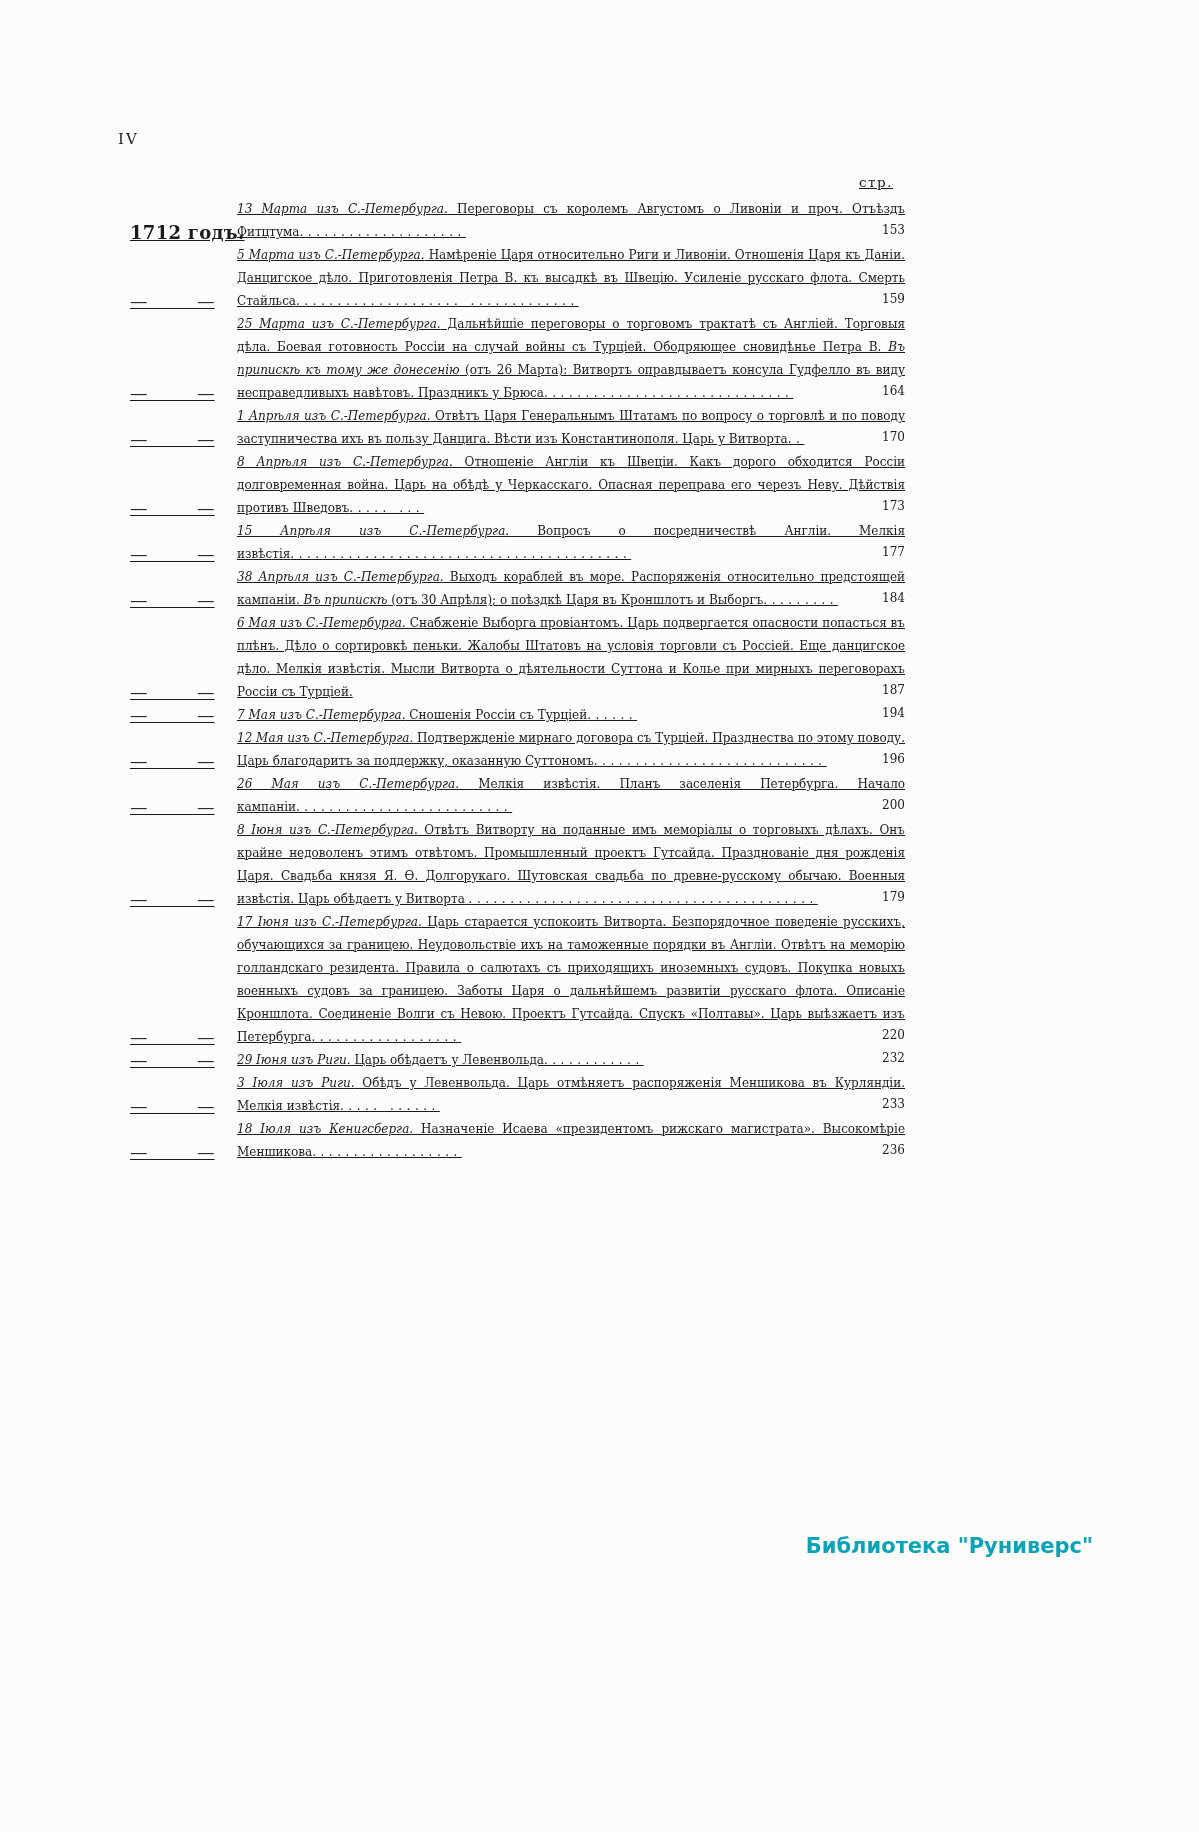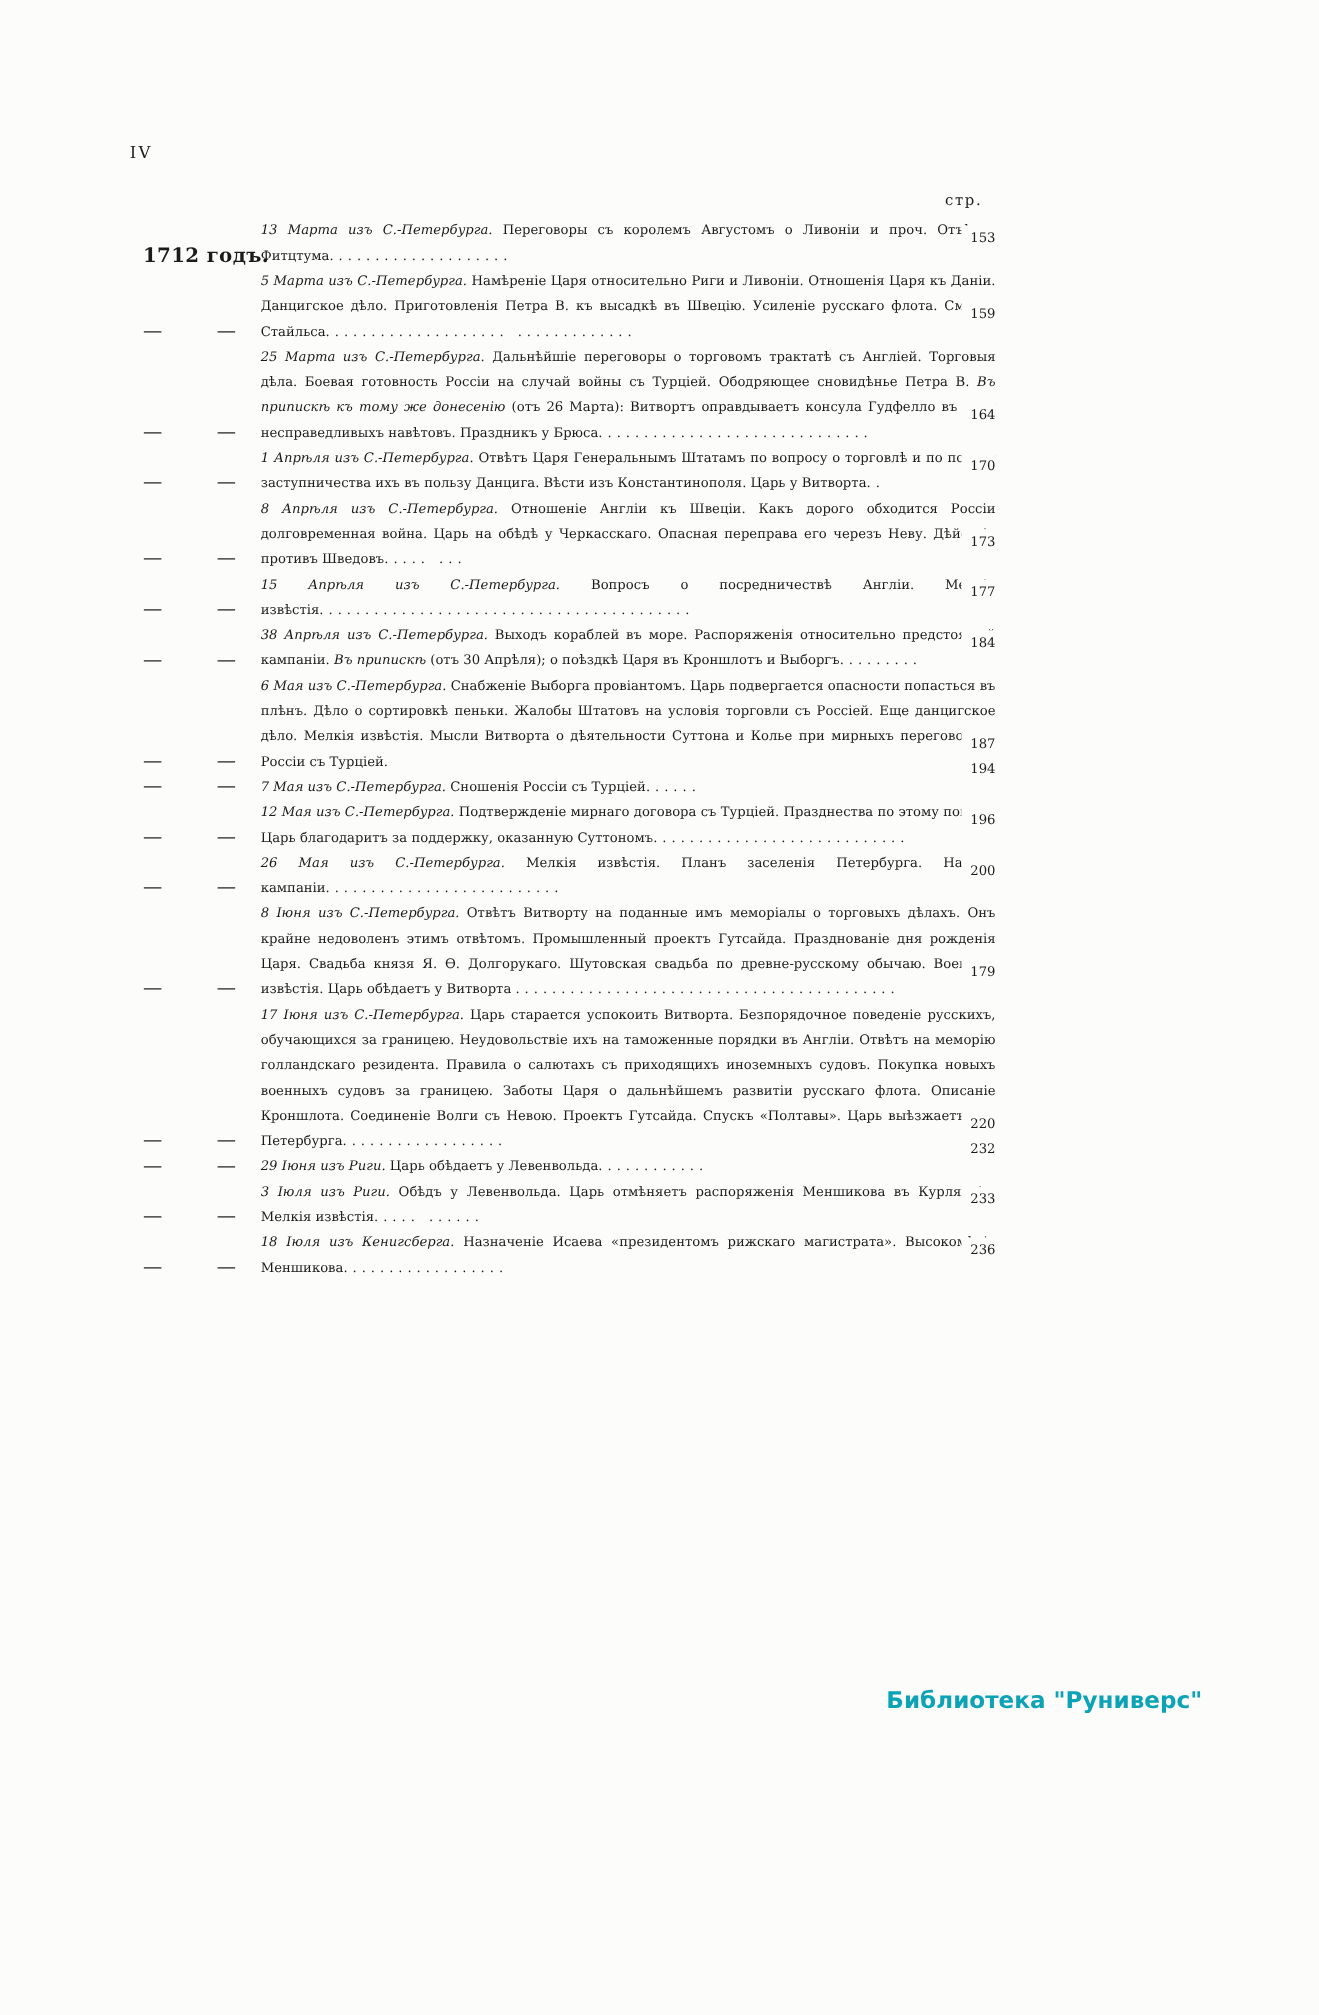--- a/index.html
+++ b/index.html
@@ -18,20 +18,21 @@
     left:118px;
     top:130px;
     font-size:15px;
     letter-spacing:2px;
   }
   .content {
     position:absolute;
     left:125px;
     top:174px;
     width:780px;
+    text-decoration:underline;
   }
   .str-header {
     text-align:right;
     font-size:13.5px;
     letter-spacing:1.5px;
     padding-right:12px;
     margin-bottom:8px;
   }
   .entry-row { display:flex; align-items:flex-end; }
   .margin-label {
@@ -54,21 +55,21 @@
     position:relative;
     font-size:12px;
     line-height:23px;
     text-align:justify;
   }
   .entry-text i { font-style:italic; }
   .dots { letter-spacing:4.5px; white-space:normal; }
   .pagenum {
     position:absolute;
     right:0;
-    bottom:16px;
+    bottom:2px;
     background:#fcfcfa;
     padding-left:8px;
   }
   .footer {
     position:absolute;
     top:1534px;
     right:118px;
     font-family:"DejaVu Sans","Liberation Sans",sans-serif;
     font-weight:bold;
     font-size:21px;

